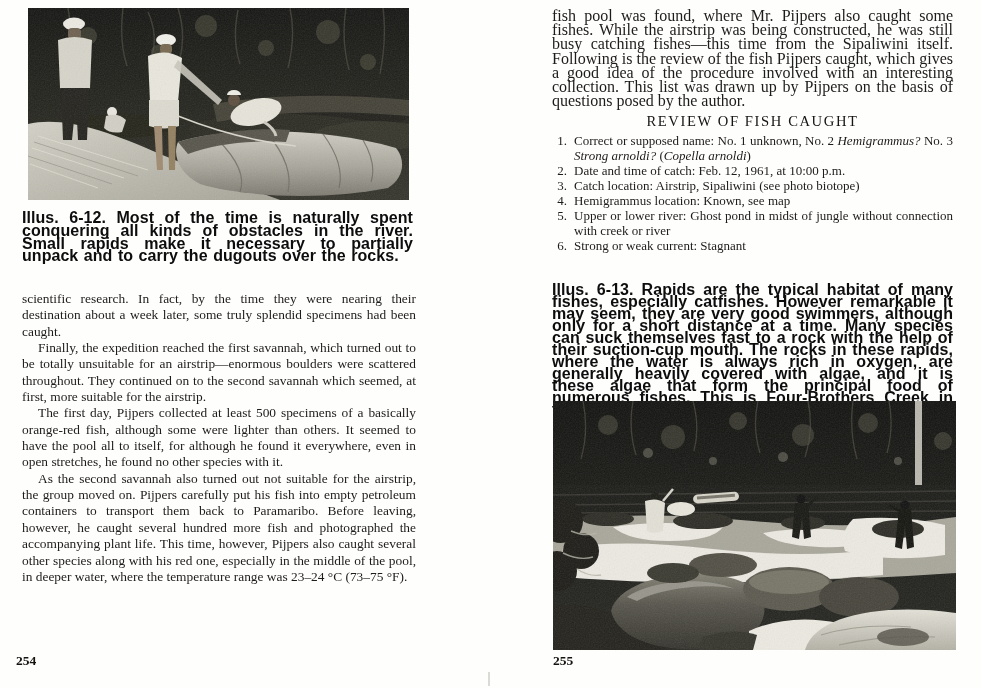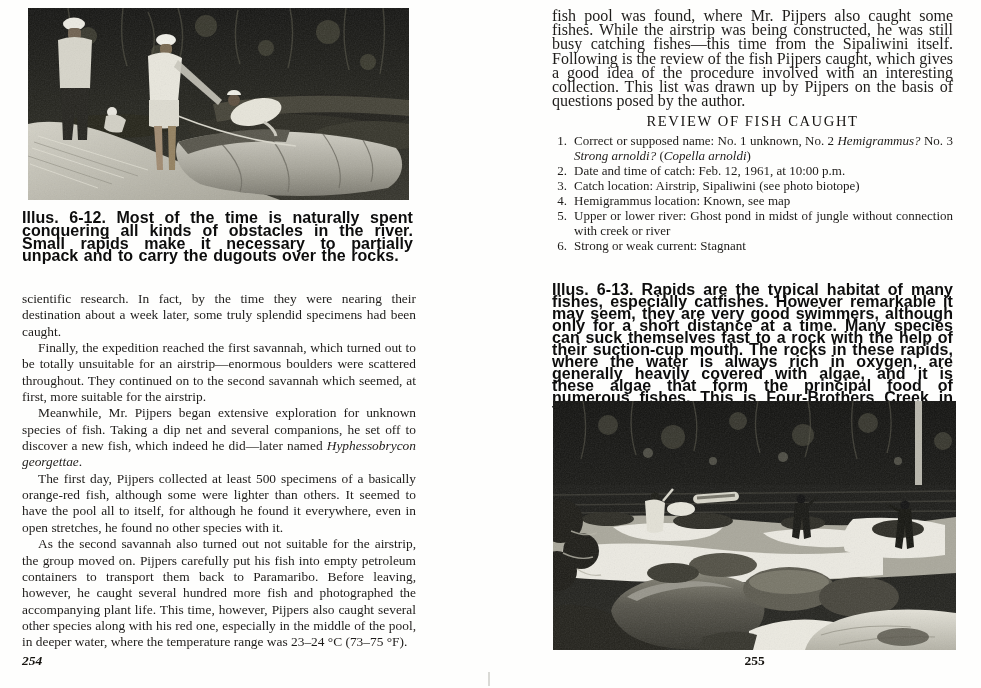--- a/index.html
+++ b/index.html
@@ -52,22 +52,22 @@
     flex:0 0 20px;text-align:right;padding-right:7px;box-sizing:border-box;
   }
   .list-item .txt{
     flex:1 1 auto;text-align:justify;text-align-last:left;
   }
   .it{font-style:italic;}
   
   .pagenum{
     position:absolute;top:653px;font-weight:700;font-size:13.5px;color:#15130f;
   }
-  .pagenum-left{left:22px;font-style:italic;}
-  .pagenum-right{left:553px;width:403px;text-align:center;}
+  .pagenum-left{left:16px;}
+  .pagenum-right{left:553px;width:403px;text-align:left;}
   
   .gutter-tick{
     position:absolute;left:488px;top:672px;width:2px;height:14px;
     background:#c6c6c2;opacity:.65;
   }
 </style>
 </head>
 <body>
 
 <div class="spread">
@@ -175,21 +175,20 @@
       </g>
       <rect width="381" height="192" filter="url(#grain)" opacity="0.14"></rect>
     </svg>
   </div>
 
   <div class="caption caption-left">Illus. 6-12. Most of the time is naturally spent conquering all kinds of obstacles in the river. Small rapids make it necessary to partially unpack and to carry the dugouts over the rocks.</div>
 
   <div class="body-left">
     <p><span>scientific research. In fact, by the time they were nearing their destination about a week later, some truly splendid specimens had been caught.</span></p>
     <p class="ind"><span>Finally, the expedition reached the first savannah, which turned out to be totally unsuitable for an airstrip—enormous boulders were scattered throughout. They continued on to the second savannah which seemed, at first, more suitable for the airstrip.</span></p>
-    <p class="ind"><span>Meanwhile, Mr. Pijpers began extensive exploration for unknown species of fish. Taking a dip net and several companions, he set off to discover a new fish, which indeed he did—later named </span><span class="it">Hyphessobrycon georgettae</span><span>.</span></p>
     <p class="ind"><span>The first day, Pijpers collected at least 500 specimens of a basically orange-red fish, although some were lighter than others. It seemed to have the pool all to itself, for although he found it everywhere, even in open stretches, he found no other species with it.</span></p>
     <p class="ind"><span>As the second savannah also turned out not suitable for the airstrip, the group moved on. Pijpers carefully put his fish into empty petroleum containers to transport them back to Paramaribo. Before leaving, however, he caught several hundred more fish and photographed the accompanying plant life. This time, however, Pijpers also caught several other species along with his red one, especially in the middle of the pool, in deeper water, where the temperature range was 23–24 °C (73–75 °F).</span></p>
   </div>
 
   <div class="pagenum pagenum-left">254</div>
 
   <div class="intro-right"><span>fish pool was found, where Mr. Pijpers also caught some fishes. While the airstrip was being constructed, he was still busy catching fishes—this time from the Sipaliwini itself. Following is the review of the fish Pijpers caught, which gives a good idea of the procedure involved with an interesting collection. This list was drawn up by Pijpers on the basis of questions posed by the author.</span></div>
 
   <div class="heading-right">REVIEW OF FISH CAUGHT</div>
 

